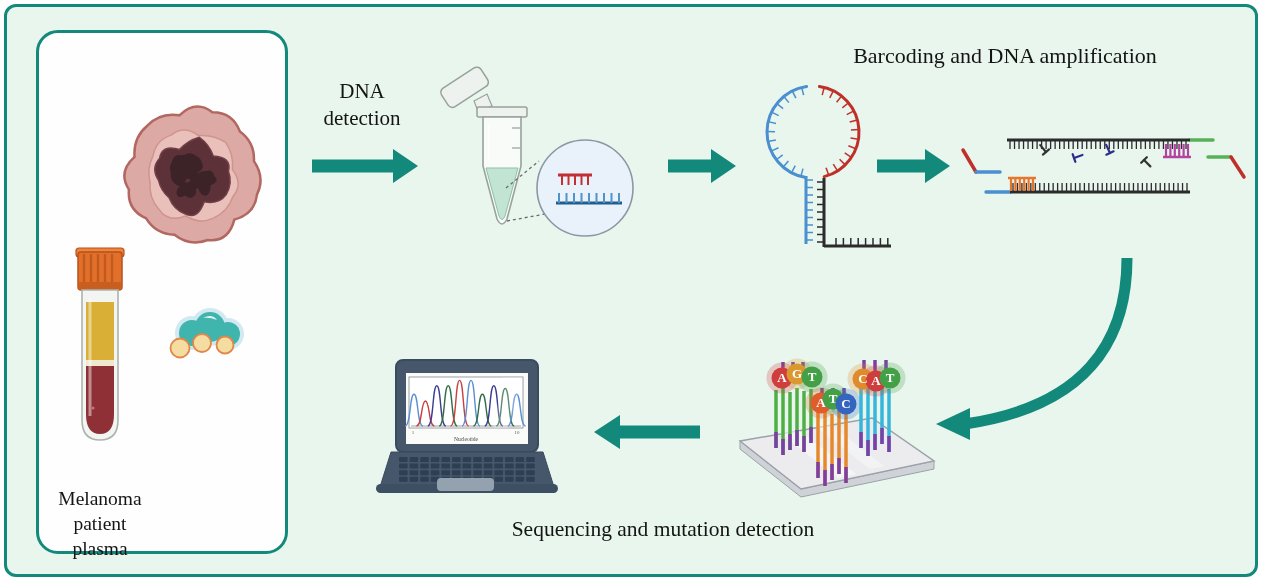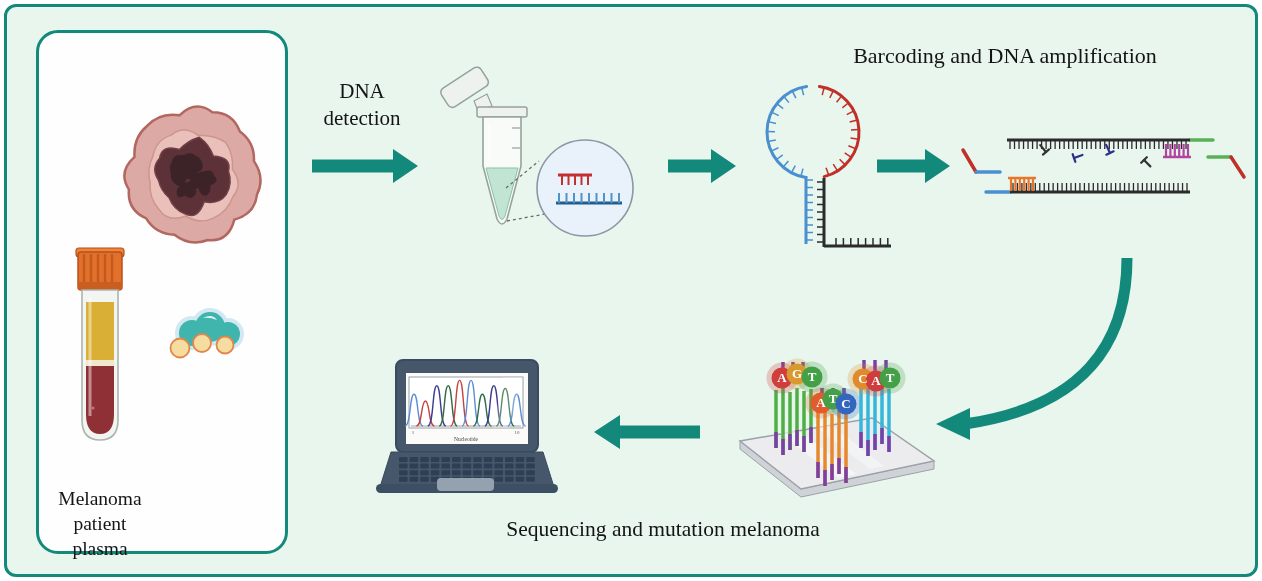--- a/index.html
+++ b/index.html
@@ -468,14 +468,14 @@
       <rect x="437" y="478" width="57" height="13" rx="4" fill="#94a2b0"></rect>
     </g>
   </svg>
 
   <div class="lbl" id="lbl-plasma">Melanoma
 patient
 plasma</div>
   <div class="lbl" id="lbl-extraction">DNA
 detection</div>
   <div class="lbl" id="lbl-barcoding">Barcoding and DNA amplification</div>
-  <div class="lbl" id="lbl-sequencing">Sequencing and mutation melanoma</div>
+  <div class="lbl" id="lbl-sequencing">Sequencing and mutation detection</div>
 </div>
 
 </body></html>

